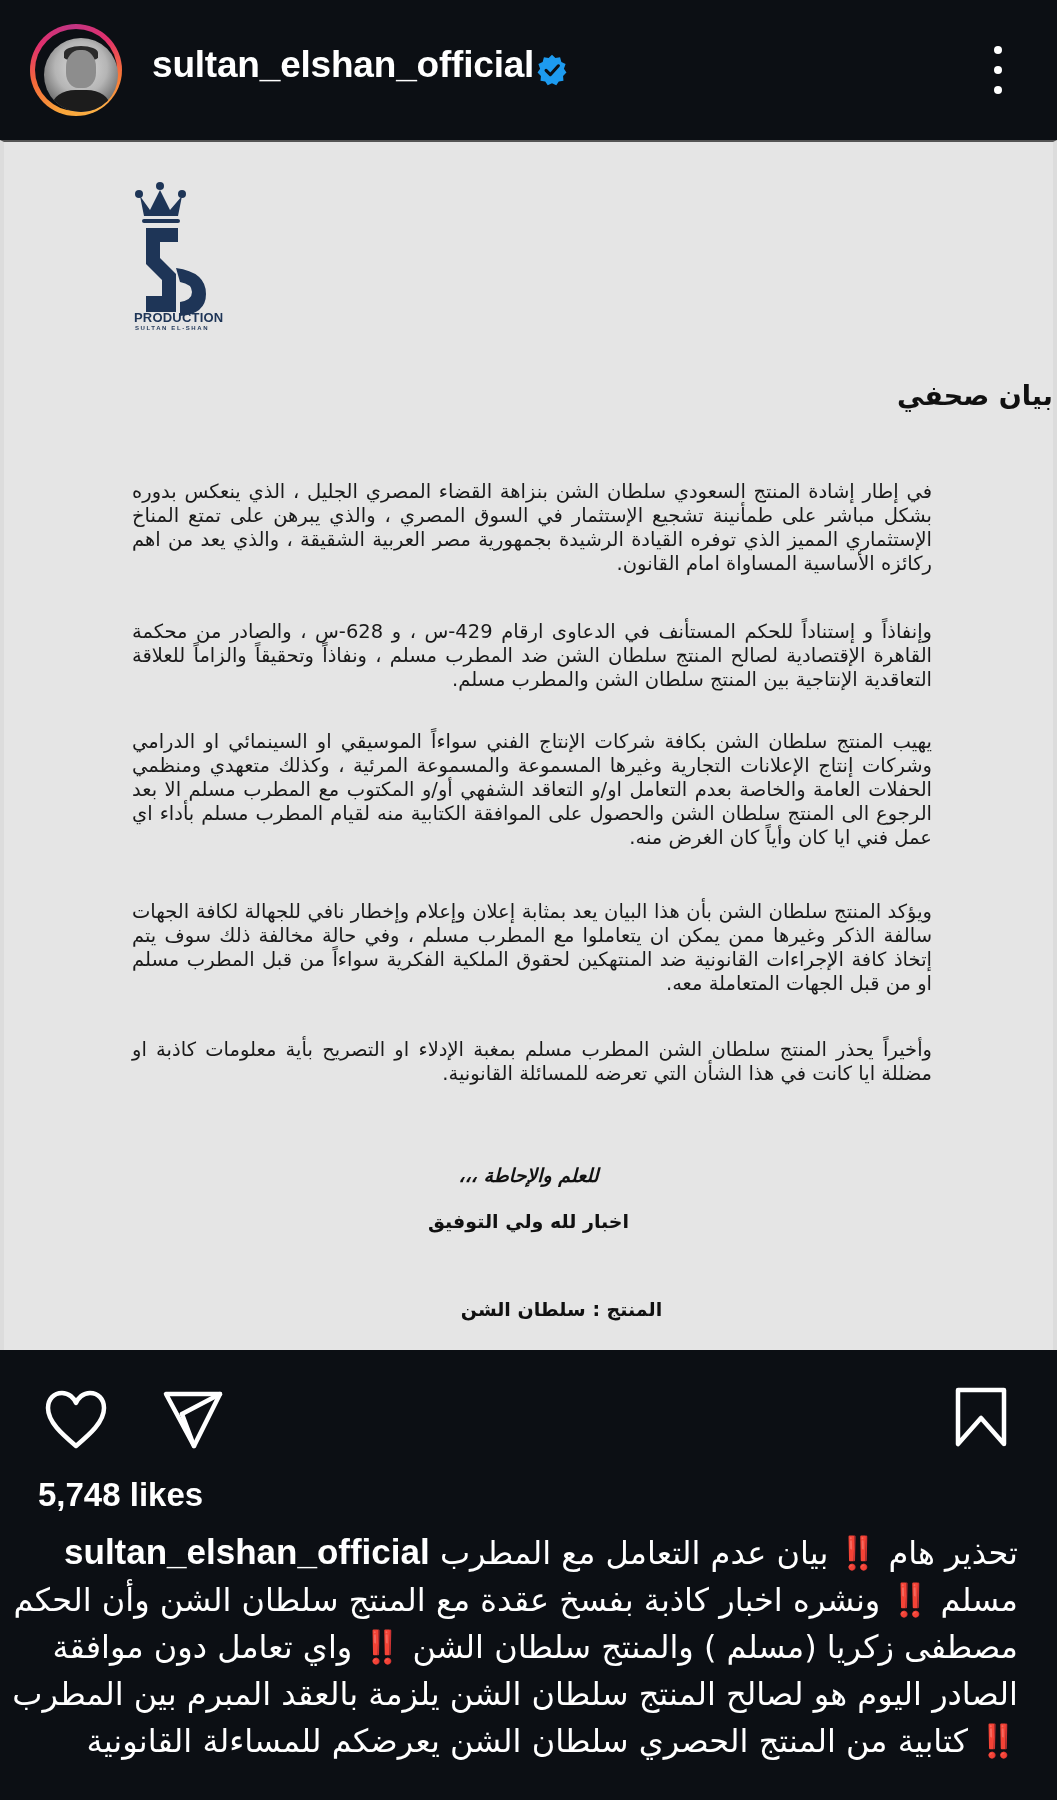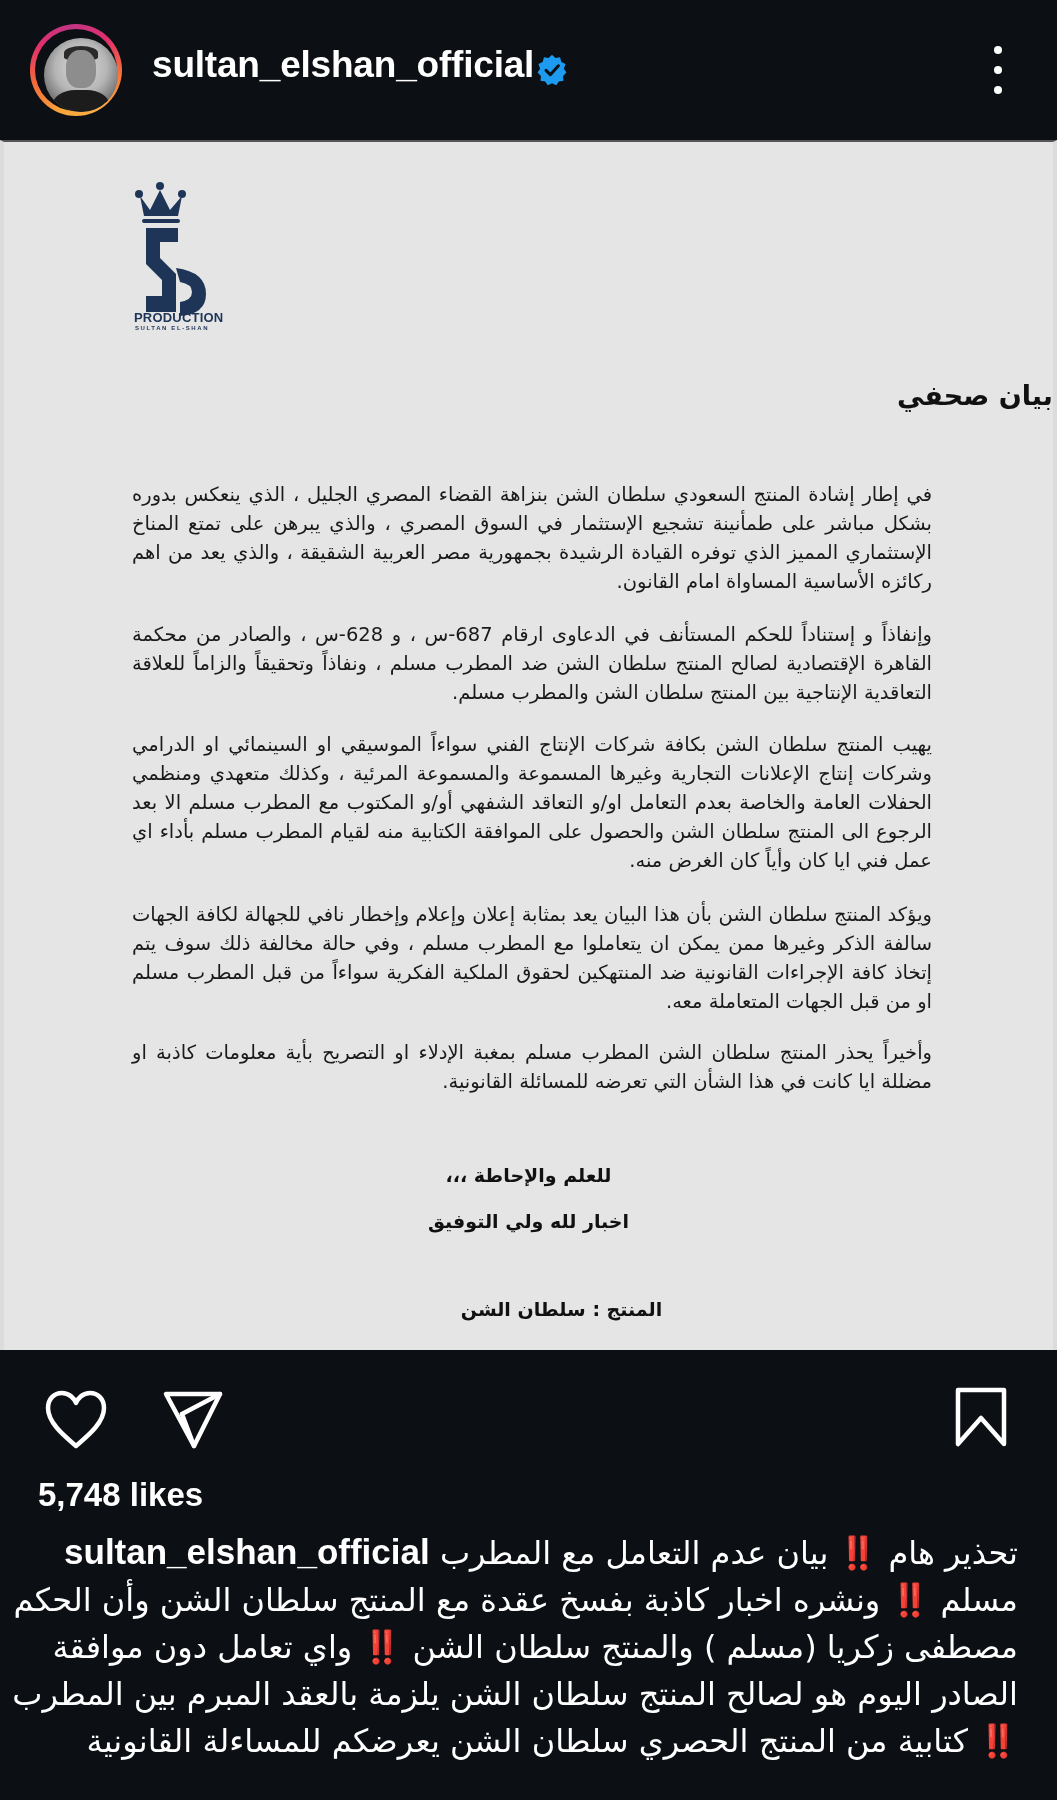--- a/index.html
+++ b/index.html
@@ -67,34 +67,34 @@
       letter-spacing: 1.6px;
     }
     .doc-title {
       position: absolute; left: 0; width: 1049px; top: 238px; text-align: right;
       font-size: 27px; font-weight: 700; color: #111;
       font-family: "DejaVu Sans", sans-serif;
     }
     .doc-para {
       position: absolute; left: 128px; width: 800px; direction: rtl; text-align: justify;
       text-align-last: right;
-      font-size: 19.5px; line-height: 29px; color: #1a1a1a;
+      font-size: 19.5px; line-height: 24px; color: #1a1a1a;
       font-family: "DejaVu Sans", sans-serif;
     }
     .p1 { top: 338px; }
     .p2 { top: 478px; }
     .p3 { top: 588px; }
     .p4 { top: 758px; }
     .p5 { top: 896px; }
     .doc-center {
       position: absolute; left: 0; width: 1049px; text-align: center; direction: rtl;
       font-size: 19px; font-weight: 700; color: #111;
       font-family: "DejaVu Sans", sans-serif;
     }
-    .c1 { top: 1022px; }
+    .c1 { top: 1022px; font-style: italic; }
     .c2 { top: 1068px; }
     .c3 { top: 1156px; margin-left: 33px; }
 
     .actions {
       position: absolute; left: 0; top: 1350px; width: 1057px; height: 120px;
     }
     .icon-btn { position: absolute; }
     .like-btn { left: 42px; top: 38px; width: 68px; height: 62px; }
     .share-btn { left: 160px; top: 38px; width: 66px; height: 62px; }
     .save-btn { left: 952px; top: 36px; width: 58px; height: 62px; }
@@ -153,21 +153,21 @@
 
       <path d="M50 96 Q80 100 80 122 Q80 142 54 144 L54 130 Q66 128 66 120 Q66 112 54 110 Z"></path>
     </g>
   </svg>
   <div class="logo-text1">PRODUCTION</div>
   <div class="logo-text2">SULTAN EL-SHAN</div>
 
   <div class="doc-title">بيان صحفي</div>
 
   <div class="doc-para p1">في إطار إشادة المنتج السعودي سلطان الشن بنزاهة القضاء المصري الجليل ، الذي ينعكس بدوره بشكل مباشر على طمأنينة تشجيع الإستثمار في السوق المصري ، والذي يبرهن على تمتع المناخ الإستثماري المميز الذي توفره القيادة الرشيدة بجمهورية مصر العربية الشقيقة ، والذي يعد من اهم ركائزه الأساسية المساواة امام القانون.</div>
-  <div class="doc-para p2">وإنفاذاً و إستناداً للحكم المستأنف في الدعاوى ارقام 687-س ، و 628-س ، والصادر من محكمة القاهرة الإقتصادية لصالح المنتج سلطان الشن ضد المطرب مسلم ، ونفاذاً وتحقيقاً والزاماً للعلاقة التعاقدية الإنتاجية بين المنتج سلطان الشن والمطرب مسلم.</div>
+  <div class="doc-para p2">وإنفاذاً و إستناداً للحكم المستأنف في الدعاوى ارقام 429-س ، و 628-س ، والصادر من محكمة القاهرة الإقتصادية لصالح المنتج سلطان الشن ضد المطرب مسلم ، ونفاذاً وتحقيقاً والزاماً للعلاقة التعاقدية الإنتاجية بين المنتج سلطان الشن والمطرب مسلم.</div>
   <div class="doc-para p3">يهيب المنتج سلطان الشن بكافة شركات الإنتاج الفني سواءاً الموسيقي او السينمائي او الدرامي وشركات إنتاج الإعلانات التجارية وغيرها المسموعة والمسموعة المرئية ، وكذلك متعهدي ومنظمي الحفلات العامة والخاصة بعدم التعامل او/و التعاقد الشفهي أو/و المكتوب مع المطرب مسلم الا بعد الرجوع الى المنتج سلطان الشن والحصول على الموافقة الكتابية منه لقيام المطرب مسلم بأداء اي عمل فني ايا كان وأياً كان الغرض منه.</div>
   <div class="doc-para p5">وأخيراً يحذر المنتج سلطان الشن المطرب مسلم بمغبة الإدلاء او التصريح بأية معلومات كاذبة او مضللة ايا كانت في هذا الشأن التي تعرضه للمسائلة القانونية.</div>
   <div class="doc-para p4">ويؤكد المنتج سلطان الشن بأن هذا البيان يعد بمثابة إعلان وإعلام وإخطار نافي للجهالة لكافة الجهات سالفة الذكر وغيرها ممن يمكن ان يتعاملوا مع المطرب مسلم ، وفي حالة مخالفة ذلك سوف يتم إتخاذ كافة الإجراءات القانونية ضد المنتهكين لحقوق الملكية الفكرية سواءاً من قبل المطرب مسلم او من قبل الجهات المتعاملة معه.</div>
 
   <div class="doc-center c1">للعلم والإحاطة ،،،</div>
   <div class="doc-center c2">اخبار لله ولي التوفيق</div>
   <div class="doc-center c3">المنتج : سلطان الشن</div>
 </div>
 
 <div class="actions">

